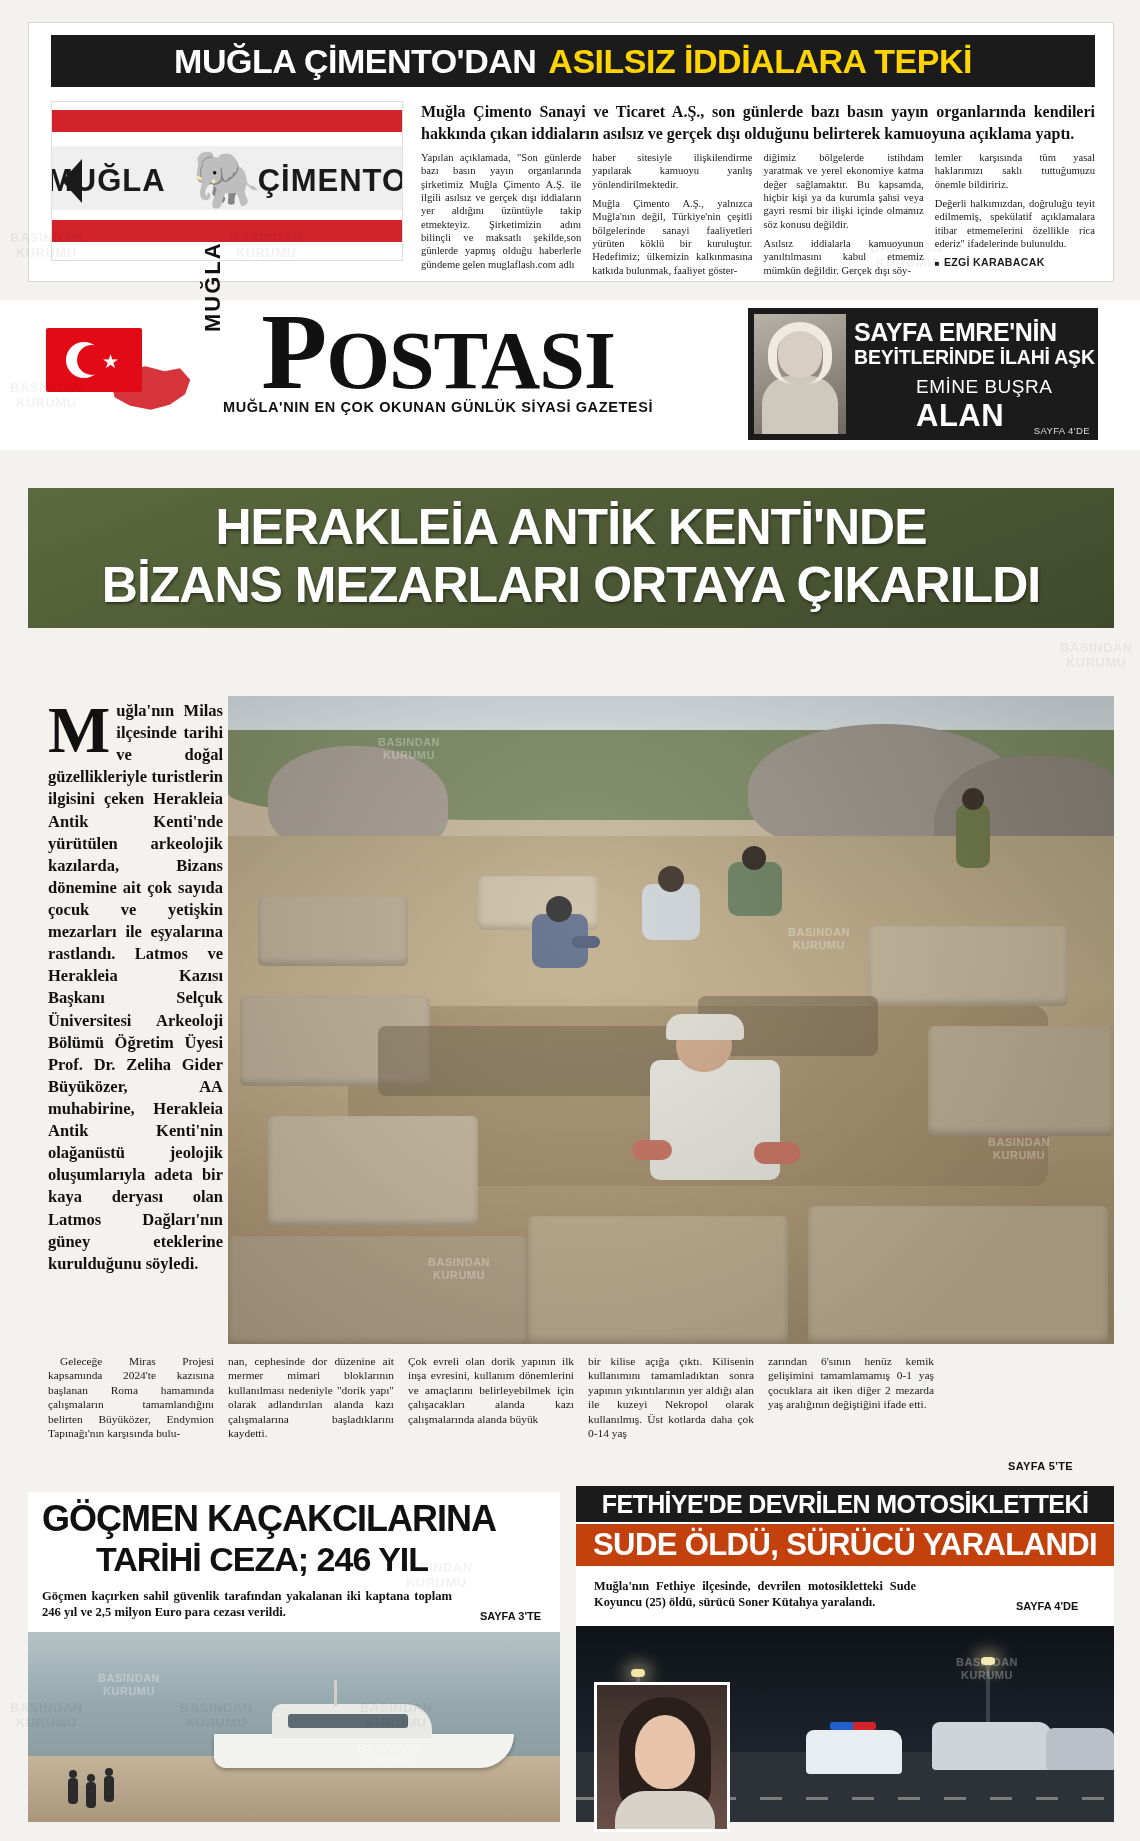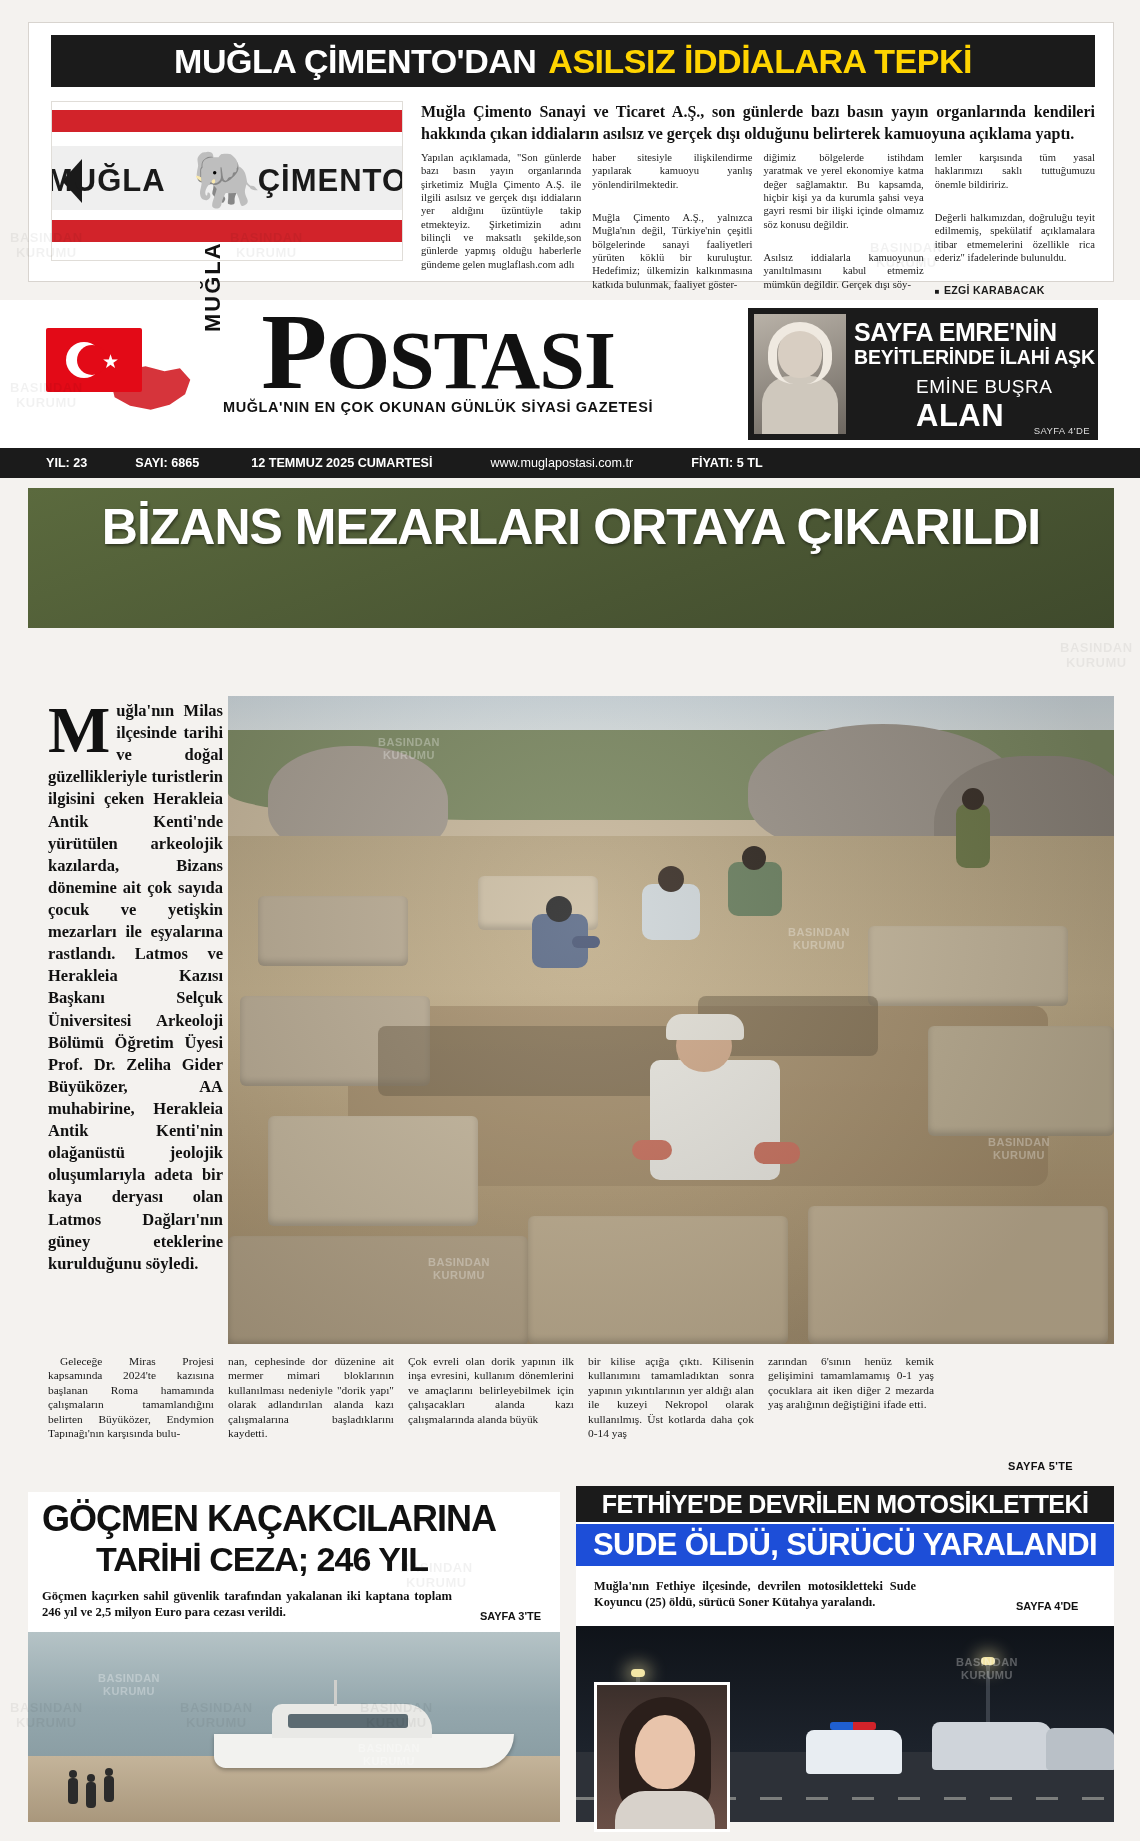--- a/index.html
+++ b/index.html
@@ -29,21 +29,21 @@
   .logo-text { position:absolute; left:0; top:0; width:100%; height:100%; display:flex; align-items:center; justify-content:center;
      font-family:"Liberation Sans", sans-serif; font-weight:bold; font-size:31px; color:#1a1a1a; letter-spacing:1px; gap:92px; }
   .logo-ele { position:absolute; left:50%; top:50%; transform:translate(-50%,-52%); font-size:56px; color:#2b2b2b; }
   .logo-arrow { position:absolute; left:10px; top:50%; transform:translateY(-50%); width:0;height:0;
      border-top:22px solid transparent;border-bottom:22px solid transparent;border-right:20px solid #1a1a1a; }
   .topad-lead { position:absolute; left:392px; top:78px; width:674px; font-family:"Liberation Serif", serif;
      font-size:16px; line-height:1.35; font-weight:bold; color:#111; text-align:justify; }
   .topad-cols { position:absolute; left:392px; top:128px; width:674px; height:118px;
      display:grid; grid-template-columns:repeat(4, 1fr); gap:11px; }
   .topad-cols p { margin:0; font-size:10.6px; line-height:1.26; text-align:justify; color:#1a1a1a; hyphens:auto; }
-  .topad-cols p + p { margin-top:20px; }
+  .topad-cols p + p { margin-top:6px; }
   .byline { font-family:Liberation Sans, sans-serif; font-weight:bold; font-size:10.4px; letter-spacing:0.3px; }
   .byline::before { content:"\25A0"; margin-right:4px; font-size:8px; vertical-align:middle; }
 
   
   .masthead { position:absolute; left:0; top:300px; width:1140px; height:150px; background:#ffffff; }
   .flagwrap { position:absolute; left:46px; top:22px; width:130px; height:82px; }
   .flag { position:absolute; left:0; top:6px; width:96px; height:64px; background:#e30a17; border-radius:2px; }
   .flag .moon { position:absolute; left:20px; top:14px; width:36px; height:36px; border-radius:50%; background:#fff; }
   .flag .moon2 { position:absolute; left:31px; top:17px; width:30px; height:30px; border-radius:50%; background:#e30a17; }
   .flag .star { position:absolute; left:56px; top:24px; color:#fff; font-size:19px; line-height:19px; }
@@ -134,21 +134,21 @@
   .boat-mast { position:absolute; left:120px; bottom:62px; width:3px; height:26px; background:#cfcfcc; }
   .figs { position:absolute; left:40px; bottom:44px; }
   .fig { position:absolute; width:10px; height:26px; background:#2b2b2b; border-radius:4px; }
   .fig::before { content:""; position:absolute; left:1px; top:-8px; width:8px; height:8px; background:#2b2b2b; border-radius:50%; }
 
   
   .br { position:absolute; left:576px; top:1486px; width:538px; height:336px; background:#ffffff; }
   .br-h1 { position:absolute; left:0; top:0; width:538px; height:36px; background:#1b1b1b; color:#fff;
      font-family:"Liberation Sans", sans-serif; font-weight:bold; font-size:25px; letter-spacing:-0.6px;
      display:flex; align-items:center; justify-content:center; }
-  .br-h2 { position:absolute; left:0; top:38px; width:538px; height:42px; background:#1d4ed8; color:#fff;
+  .br-h2 { position:absolute; left:0; top:38px; width:538px; height:42px; background:#c2410c; color:#fff;
      font-family:"Liberation Sans", sans-serif; font-weight:bold; font-size:31px; letter-spacing:-0.6px;
      display:flex; align-items:center; justify-content:center; }
   .br-lead { position:absolute; left:18px; top:92px; width:322px; font-size:12.4px; line-height:1.3;
      font-weight:bold; color:#111; text-align:justify; }
   .br-page { position:absolute; left:440px; top:114px; font-family:"Liberation Sans", sans-serif;
      font-weight:bold; font-size:11px; color:#111; }
   .br-photo { position:absolute; left:0; top:140px; width:538px; height:196px; overflow:hidden; background:#12151b; }
   .night { position:absolute; inset:0; background:linear-gradient(#0f1319,#1c222b 60%,#262b33); }
   .road { position:absolute; left:0; bottom:0; width:100%; height:70px; background:#2d3138; }
   .road-line { position:absolute; left:0; bottom:22px; width:100%; height:3px;
@@ -239,29 +239,23 @@
         <div class="pp-scarf"></div>
       </div>
       <div class="promo-l1">SAYFA EMRE'NİN</div>
       <div class="promo-l2">BEYİTLERİNDE İLAHİ AŞK</div>
       <div class="promo-l3">EMİNE BUŞRA</div>
       <div class="promo-l4">ALAN</div>
       <div class="promo-page">SAYFA 4'DE</div>
     </div>
   </div>
 
-  <div class="infobar">
-    <span class="ib1">YIL: 23</span>
-    <span class="ib2">SAYI: 6865</span>
-    <span class="ib3">12 TEMMUZ 2025 CUMARTESİ</span>
-    <span class="ib4">www.muglapostasi.com.tr</span>
-    <span class="ib5">FİYATI: 5 TL</span>
-  </div>
 
   <div class="main-head">
+    <div class="mh1">HERAKLEİA ANTİK KENTİ'NDE</div>
     <div class="mh2">BİZANS MEZARLARI ORTAYA ÇIKARILDI</div>
   </div>
 
   <div class="lead-col">
     <span class="dropcap">M</span><span>uğla'nın Milas ilçesinde tarihi ve doğal güzellikleriyle turistlerin ilgisini çeken Herakleia Antik Kenti'nde yürütülen arkeolojik kazılarda, Bizans dönemine ait çok sayıda çocuk ve yetişkin mezarları ile eşyalarına rastlandı. Latmos ve Herakleia Kazısı Başkanı Selçuk Üniversitesi Arkeoloji Bölümü Öğretim Üyesi Prof. Dr. Zeliha Gider Büyüközer, AA muhabirine, Herakleia Antik Kenti'nin olağanüstü jeolojik oluşumlarıyla adeta bir kaya deryası olan Latmos Dağları'nın güney eteklerine kurulduğunu söyledi.</span>
   </div>
 
   <div class="photo">
     <div class="ph-sky"></div>
     <div class="ph-hill"></div>

